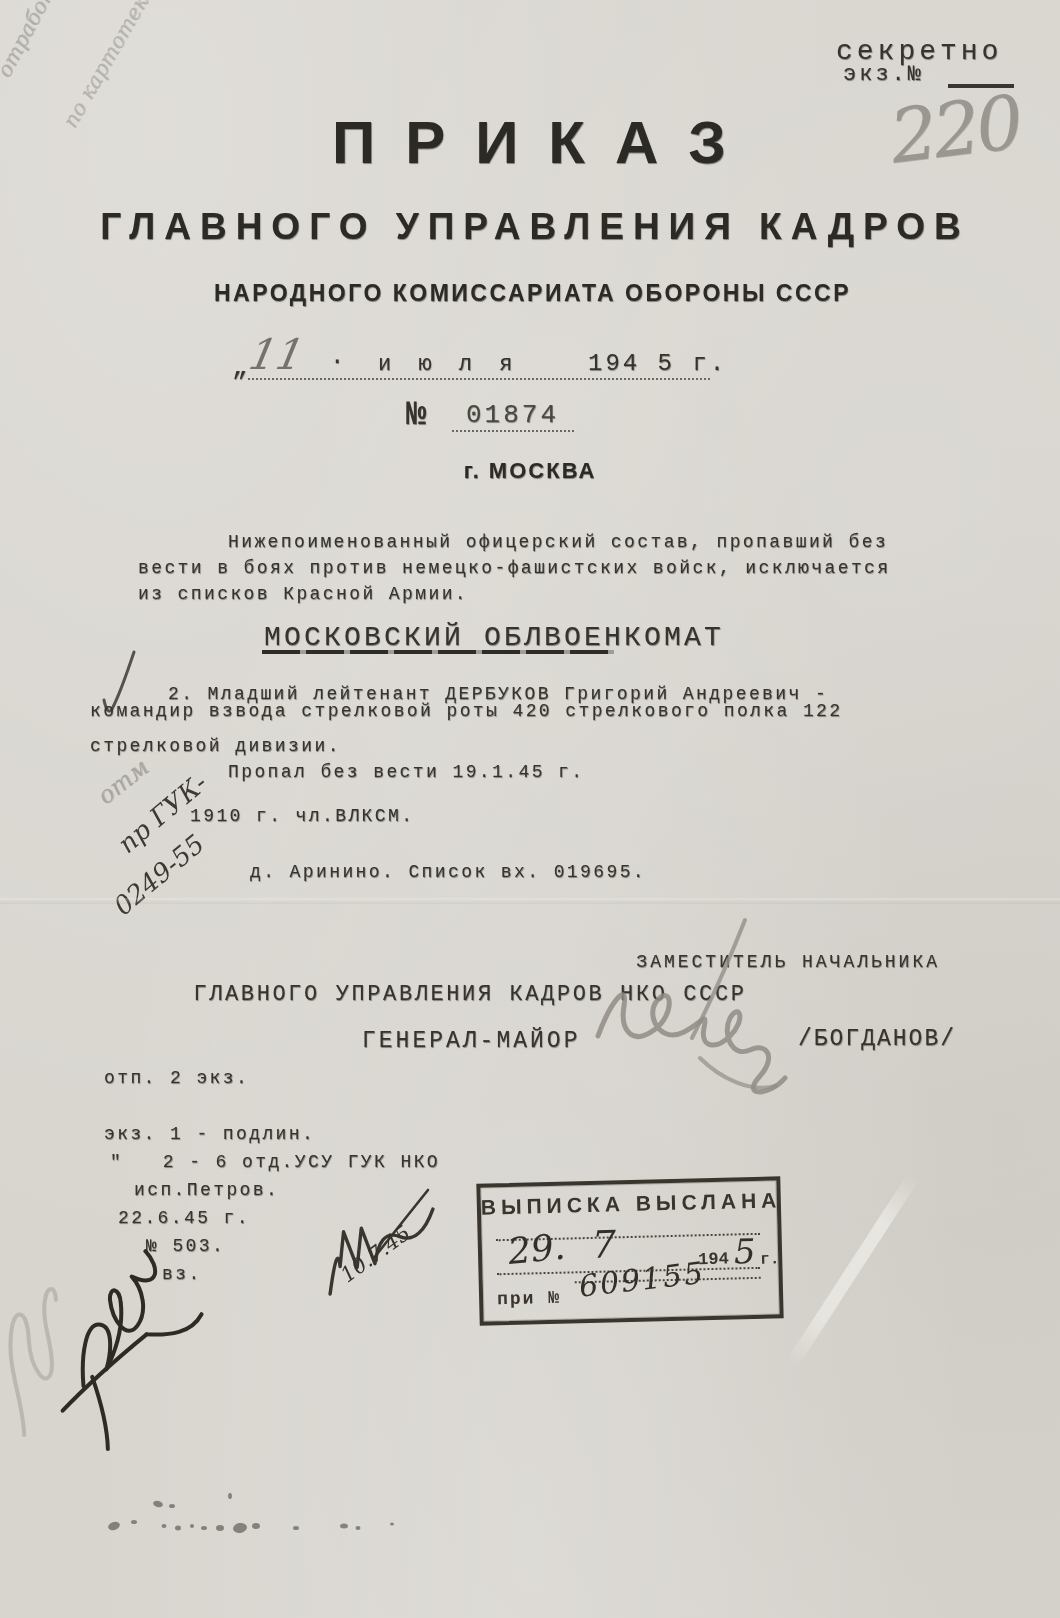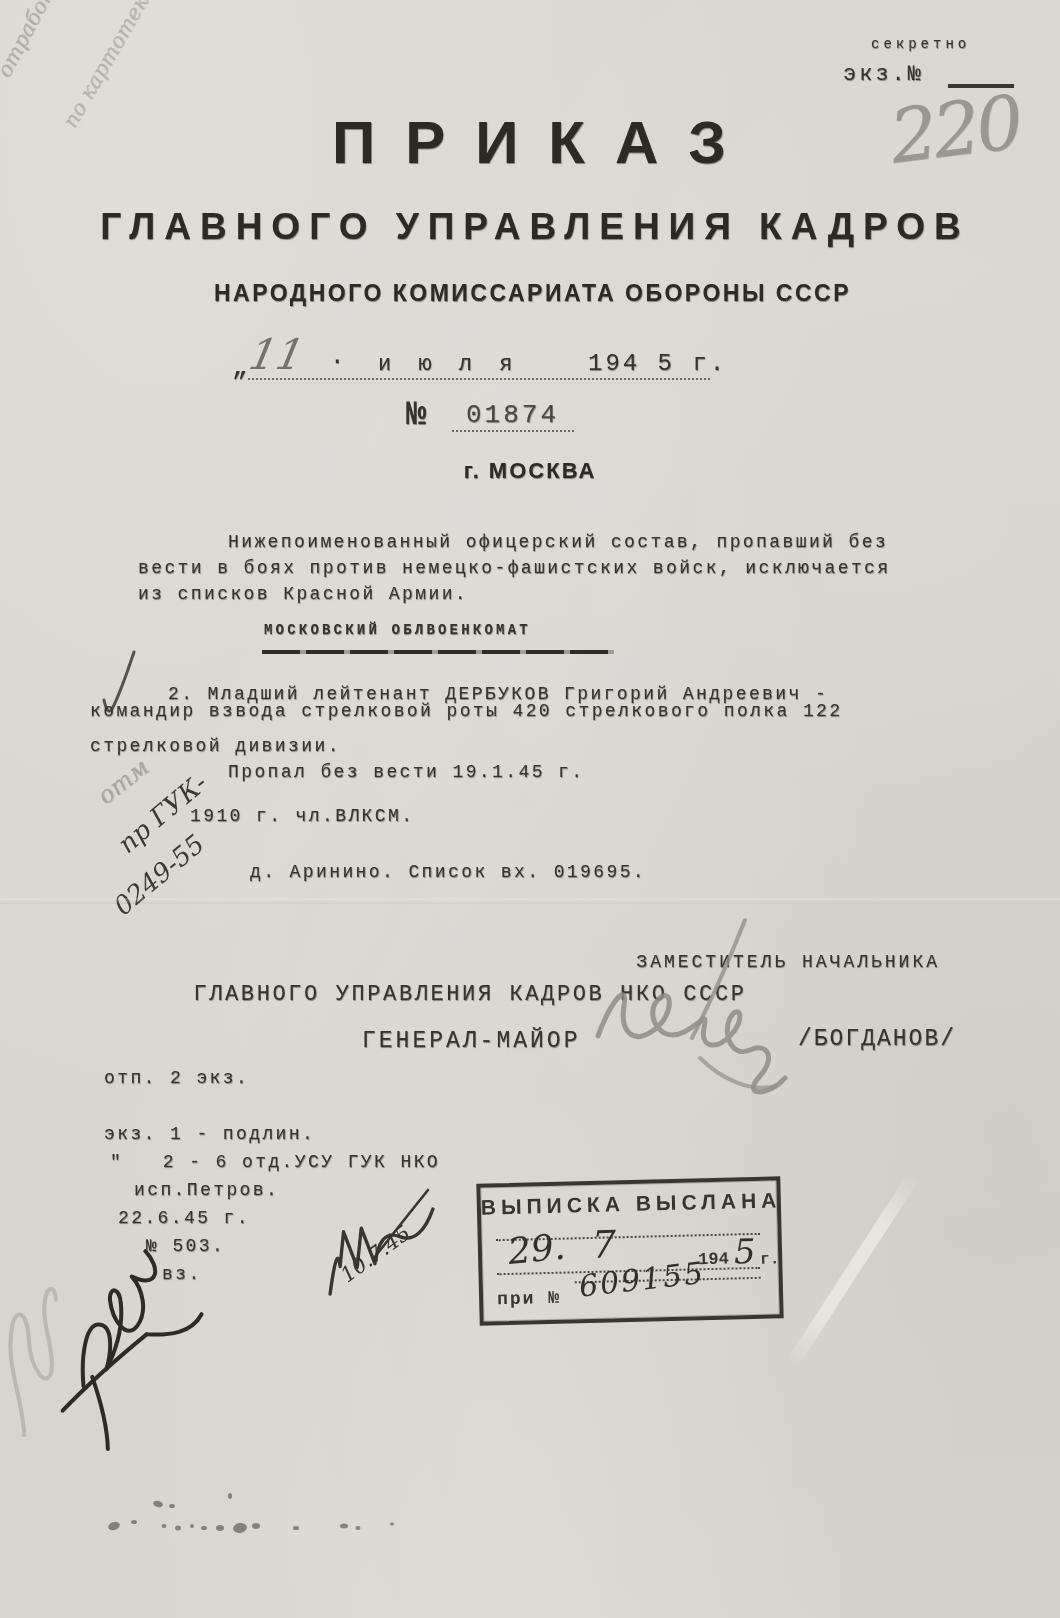--- a/index.html
+++ b/index.html
@@ -60,21 +60,21 @@
   svg.sig path { fill:none; stroke-linecap:round; stroke-linejoin:round; }
 </style>
 </head>
 <body>
 
 <div class="page">
 
   <div class="hw pencil" style="left:-8px; top:70px; font-size:21px; opacity:.55; transform:rotate(-62deg); transform-origin:left top;">отработано</div>
   <div class="hw pencil" style="left:58px; top:120px; font-size:21px; opacity:.5; transform:rotate(-60deg); transform-origin:left top;">по картотеке</div>
 
-  <div class="t" style="left:871px; top:36px; font-size:14px; letter-spacing:4px;">секретно</div>
+  <div class="t" style="left:836px; top:36px; font-size:28px; letter-spacing:4px;">секретно</div>
   <div class="t" style="left:843px; top:62px; font-size:22px; letter-spacing:3px;">экз.№</div>
   <div class="solidline" style="left:948px; top:84px; width:66px; height:4px;"></div>
   <div class="hw pencil" style="left:890px; top:86px; font-size:74px; letter-spacing:-4px; transform:rotate(-7deg); opacity:.85;">220</div>
 
   <div class="t sans" style="left:0; top:108px; width:1088px; text-align:center; font-size:60px; letter-spacing:30px; white-space:pre;">ПРИКАЗ</div>
   <div class="t sans" style="left:0; top:206px; width:1070px; text-align:center; font-size:37px; letter-spacing:9px;">ГЛАВНОГО УПРАВЛЕНИЯ КАДРОВ</div>
   <div class="t sans" style="left:0; top:280px; width:1065px; text-align:center; font-size:23px; letter-spacing:2.5px;">НАРОДНОГО КОМИССАРИАТА ОБОРОНЫ СССР</div>
 
   <div class="t" style="left:232px; top:352px; font-size:26px;">„</div>
   <div class="dotline" style="left:248px; top:350px; width:462px; height:28px;"></div>
@@ -86,21 +86,21 @@
   <div class="t" style="left:406px; top:396px; font-size:34px; font-weight:700;">№</div>
   <div class="dotline" style="left:452px; top:402px; width:122px; height:28px;"></div>
   <div class="t" style="left:466px; top:400px; font-size:26px; letter-spacing:3px; color:#4a473f;">01874</div>
 
   <div class="t sans" style="left:0; top:458px; width:1060px; text-align:center; font-size:22px; letter-spacing:2px;">г. МОСКВА</div>
 
   <div class="t" style="left:228px; top:532px;">Нижепоименованный офицерский состав, пропавший без</div>
   <div class="t" style="left:138px; top:584px;">из списков Красной Армии.</div>
   <div class="t" style="left:138px; top:558px;">вести в боях против немецко-фашистских войск, исключается</div>
 
-  <div class="t" style="left:264px; top:622px; font-size:14px; letter-spacing:3.2px; font-weight:700;text-align:right;">МОСКОВСКИЙ ОБЛВОЕНКОМАТ</div>
+  <div class="t" style="left:264px; top:622px; font-size:28px; letter-spacing:3.2px; font-weight:400;text-align:right;">МОСКОВСКИЙ ОБЛВОЕНКОМАТ</div>
   <div class="thickline" style="left:262px; top:650px; width:352px;"></div>
 
   <svg class="sig" style="left:98px; top:648px;" width="44" height="72" viewBox="0 0 44 72">
     <path d="M6,52 C8,62 11,66 14,61 C22,46 30,22 36,4" stroke="#55524b" stroke-width="3"></path>
   </svg>
 
   <div class="t" style="left:168px; top:684px;">2. Младший лейтенант ДЕРБУКОВ Григорий Андреевич -</div>
   <div class="t" style="left:90px; top:701px;">командир взвода стрелковой роты 420 стрелкового полка 122</div>
   <div class="t" style="left:90px; top:736px;">стрелковой дивизии.</div>
   <div class="t" style="left:228px; top:762px;">Пропал без вести 19.1.45 г.</div>

